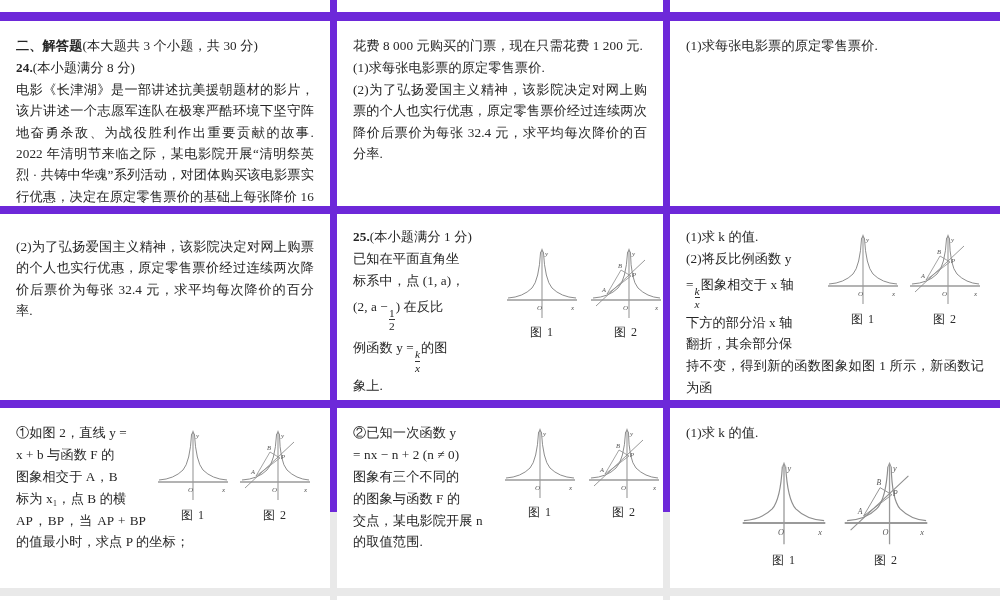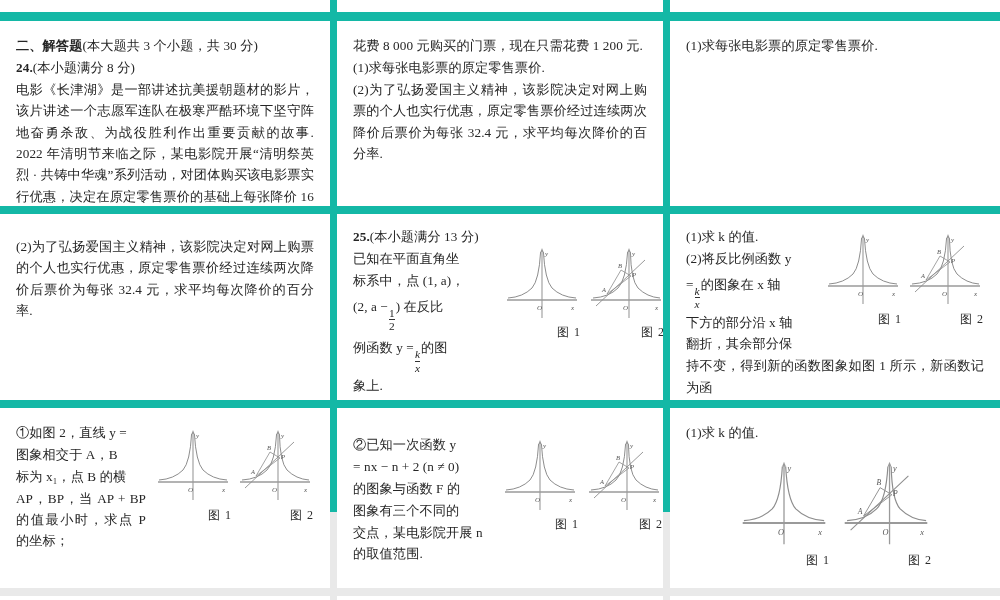--- a/index.html
+++ b/index.html
@@ -11,21 +11,21 @@
     width: 1000px;
     height: 600px;
     overflow: hidden;
     font-family: "Liberation Serif", "DejaVu Serif", serif;
   }
 
   #sheet {
     position: relative;
     width: 1000px;
     height: 512px;
-    background: #14b8a6;
+    background: #6d28d9;
   }
 
   .cell {
     position: absolute;
     background: #ffffff;
     box-sizing: border-box;
     overflow: hidden;
   }
 
   .pad {
@@ -66,21 +66,20 @@
   .split { display: flex; width: 100%; height: 100%; }
   .split .lefttxt { flex: 0 0 auto; }
   .split .figs { flex: 1 1 auto; display: flex; align-items: flex-start; justify-content: center; gap: 6px; padding-top: 6px;}
 
   .figwrap { text-align: center; }
   .figcap {
     font-size: 12px;
     color: #2b2b2b;
     margin-top: 2px;
     letter-spacing: 1px;
-    text-align: right;
   }
 
   .flow-fig { float: right; margin: 4px 0 2px 8px; display:flex; gap: 4px; }
 
   svg { display: block; }
 </style>
 </head>
 <body>
 
 <div id="sheet">
@@ -128,21 +127,21 @@
       <div class="txt">
         <p>(2)为了弘扬爱国主义精神，该影院决定对网上购票的个人也实行优惠，原定零售票价经过连续两次降价后票价为每张 32.4 元，求平均每次降价的百分率.</p>
       </div>
     </div>
   </div>
 
   <div class="cell" style="left:337px; top:214px; width:326px; height:186px;">
     <div class="pad" style="padding-top:12px;">
       <div class="split">
         <div class="lefttxt txt" style="width:150px;">
-          <p><span class="bold">25.</span><span>(本小题满分 13 分)</span></p>
+          <p><span class="bold">25.</span><span>(本小题满分 1 分)</span></p>
           <p>已知在平面直角坐</p>
           <p>标系中，点 (1, a)，</p>
           <p style="line-height:2.2;">
             <span>(2, a −</span><span class="frac">
                 <span class="nu">1</span>
                 <span class="den">2</span>
               </span><span>) 在反比</span>
           </p>
           <p style="line-height:2.2;">
             <span>例函数 y =</span><span class="frac">
@@ -230,21 +229,21 @@
             </svg>
             <div class="figcap">图 2</div>
           </div>
         </div>
         <p>(1)求 k 的值.</p>
         <p><span>(2)将反比例函数 y</span></p>
         <p style="line-height:2.2;">
           <span>=</span><span class="frac">
               <span class="nu mv">k</span>
               <span class="den mv">x</span>
-            </span><span>的图象在 x 轴</span>
+            </span><span>图象相交于 x 轴</span>
         </p>
         <p>下方的部分沿 x 轴</p>
         <p>翻折，其余部分保</p>
         <p>持不变，得到新的函数图象如图 1 所示，新函数记为函</p>
         <p>数 F.</p>
       </div>
     </div>
   </div>
 
   <div class="cell" style="left:0px; top:408px; width:330px; height:180px;">
@@ -279,35 +278,36 @@
               <text x="31" y="24" font-size="6.5" font-style="italic" fill="#555" font-family="Liberation Serif, serif">B</text>
               <text x="45" y="33" font-size="6.5" font-style="italic" fill="#555" font-family="Liberation Serif, serif">P</text>
               <text x="36" y="66" font-size="7" font-style="italic" fill="#555" font-family="Liberation Serif, serif">O</text>
               <text x="68" y="66" font-size="7" font-style="italic" fill="#555" font-family="Liberation Serif, serif">x</text>
               <text x="45" y="12" font-size="7" font-style="italic" fill="#555" font-family="Liberation Serif, serif">y</text>
             </svg>
             <div class="figcap">图 2</div>
           </div>
         </div>
         <p>①如图 2，直线 y =</p>
+        <p>x + b 与函数 F 的</p>
         <p>图象相交于 A，B</p>
         <p>标为 x₁，点 B 的横</p>
         <p>AP，BP，当 AP + BP 的值最小时，求点 P 的坐标；</p>
       </div>
     </div>
   </div>
 
   <div class="cell" style="left:337px; top:408px; width:326px; height:180px;">
-    <div class="pad" style="padding-top:26px;">
+    <div class="pad" style="padding-top:14px;">
       <div class="split">
         <div class="lefttxt txt" style="width:148px;">
           <p>②已知一次函数 y</p>
           <p>= nx − n + 2 (n ≠ 0)</p>
+          <p>图象有三个不同的</p>
           <p>的图象与函数 F 的</p>
-          <p>图象有三个不同的</p>
           <p>交点，某电影院开展 n</p>
           <p>的取值范围.</p>
         </div>
         <div class="figs" style="padding-top:2px;">
           <div class="figwrap">
             <svg width="78" height="78" viewBox="0 0 78 78">
               <line x1="4" y1="56" x2="74" y2="56" stroke="#9a9a9a" stroke-width="1.6"></line>
               <line x1="39" y1="74" x2="39" y2="6" stroke="#9a9a9a" stroke-width="1.1"></line>
               <polygon points="39,4 37.4,8 40.6,8" fill="#9a9a9a"></polygon>
               <path d="M5,54 Q20,53 29,44 Q36,36 37.6,8" fill="none" stroke="#8d8d8d" stroke-width="1"></path>

